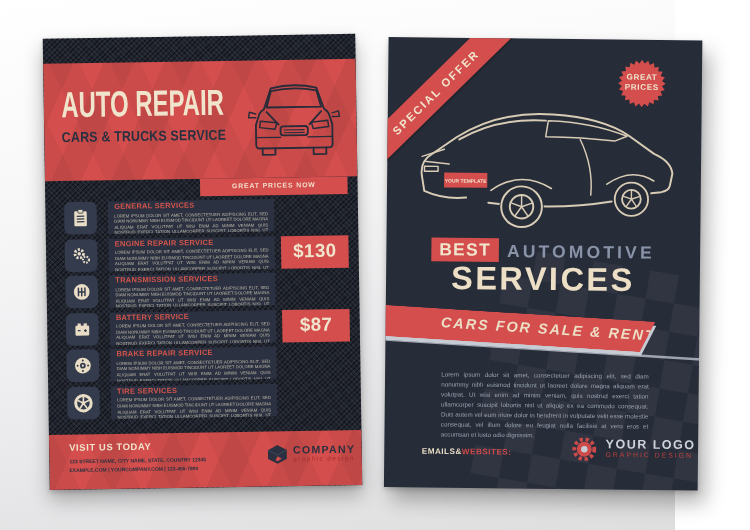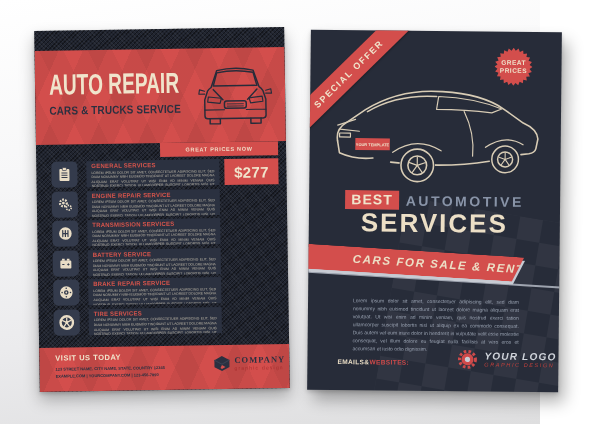--- a/index.html
+++ b/index.html
@@ -37,21 +37,21 @@
   .svc-name{color:#d4544b;font-size:6px;font-weight:bold;letter-spacing:.2px;white-space:nowrap;}
   .svc-desc{color:rgba(233,223,198,.72);font-size:3.4px;line-height:1.35;margin-top:1.5px;
     text-transform:uppercase;text-align:justify;}
   .svc-price{flex:1;background:#d34e4c;display:flex;align-items:center;justify-content:center;
     color:#f0e4cc;font-weight:bold;font-size:15px;letter-spacing:.3px;}
   .lf-footer{position:absolute;left:0;right:0;top:317px;bottom:0;}
   .lf-visit{position:absolute;left:16px;top:6px;font-size:7.5px;font-weight:bold;color:#f0e4cc;letter-spacing:.5px;}
   .lf-addr{position:absolute;left:16px;top:19px;font-size:4px;font-weight:bold;color:#2b3040;line-height:1.7;}
   .lf-logo{position:absolute;left:174px;top:10px;display:flex;align-items:center;}
   .lf-logo-text{margin-left:4px;}
-  .lf-company{font-size:8.5px;font-weight:bold;color:#2b3040;letter-spacing:1px;line-height:1;font-family:Liberation Serif, serif;}
+  .lf-company{font-size:8.5px;font-weight:bold;color:#2b3040;letter-spacing:1px;line-height:1;}
   .lf-tagline{font-size:5px;color:#a62e2e;letter-spacing:1.2px;line-height:1;margin-top:1px;}
 
   
   .flyer-right{left:309px;top:31px;width:251px;height:360px;transform:rotate(0.6deg);
     background:#272c39;
     box-shadow:6px 10px 16px rgba(0,0,0,.30), 0 2px 4px rgba(0,0,0,.18);}
   .checker{position:absolute;right:-20px;bottom:-20px;width:190px;height:200px;opacity:.045;
     background-image:conic-gradient(#ffffff 25%, transparent 0 50%, #ffffff 0 75%, transparent 0);
     background-size:46px 46px;transform:rotate(9deg);}
   .ribbon{position:absolute;left:-37px;top:32px;width:150px;height:23px;background:#d34e4c;
@@ -78,21 +78,21 @@
   .band{position:absolute;left:-4px;top:214px;width:220px;height:25px;background:#d34e4c;
     transform:rotate(3deg);transform-origin:left top;
     clip-path:polygon(0 0,100% 0,95% 100%,0 100%);}
   .band-text{padding-left:49px;line-height:25px;font-size:11.5px;font-style:italic;font-weight:bold;
     color:#ecdfc6;letter-spacing:1.6px;white-space:nowrap;}
   .para{position:absolute;left:45px;top:266px;width:166px;font-size:5px;line-height:1.6;
     color:#98a1b0;text-align:justify;}
   .emails{position:absolute;left:30px;top:328px;font-size:6.5px;font-weight:bold;letter-spacing:.4px;}
   .em1{color:#e8dcc4;} .em2{color:#cf4a4a;}
   .logo-right{position:absolute;left:150px;top:318px;display:flex;align-items:center;}
-  .rl-text{margin-left:7px;font-style:italic;}
+  .rl-text{margin-left:7px;}
   .your-logo{font-size:10px;font-weight:bold;color:#cfd3da;letter-spacing:1.2px;line-height:1;}
   .logo-tag{font-size:5.5px;color:#c0403c;letter-spacing:1.6px;line-height:1;margin-top:1.5px;}
 </style>
 </head>
 <body>
 
 <div class="scene">
 
   <div class="flyer flyer-left">
 
@@ -125,35 +125,35 @@
           <svg width="16" height="16" viewBox="0 0 16 16">
             <rect x="3" y="2.5" width="10" height="12" rx="1" fill="#e9ddc6"></rect>
             <rect x="6" y="1" width="4" height="3" rx=".6" fill="#e9ddc6" stroke="#343b4c" stroke-width=".7"></rect>
             <path d="M5,6.5 H11 M5,8.7 H11 M5,10.9 H11" stroke="#343b4c" stroke-width="1"></path>
           </svg>
         </div>
         <div class="svc-body">
           <div class="svc-name">GENERAL SERVICES</div>
           <div class="svc-desc">Lorem ipsum dolor sit amet, consectetuer adipiscing elit, sed diam nonummy nibh euismod tincidunt ut laoreet dolore magna aliquam erat volutpat ut wisi enim ad minim veniam quis nostrud exerci tation ullamcorper suscipit lobortis nisl ut aliquip ex ea commodo</div>
         </div>
-        <div class="svc-price">$277</div>
       </div>
 
       <div class="svc-row">
         <div class="svc-icon">
           <svg width="16" height="16" viewBox="0 0 16 16">
             <circle cx="6.5" cy="6.5" r="3.4" fill="none" stroke="#e9ddc6" stroke-width="2.2" stroke-dasharray="1.7 1.2"></circle>
             <circle cx="6.5" cy="6.5" r="1.4" fill="#e9ddc6"></circle>
             <circle cx="11.8" cy="11.3" r="2.4" fill="none" stroke="#e9ddc6" stroke-width="1.7" stroke-dasharray="1.3 1"></circle>
           </svg>
         </div>
         <div class="svc-body">
           <div class="svc-name">ENGINE REPAIR SERVICE</div>
           <div class="svc-desc">Lorem ipsum dolor sit amet, consectetuer adipiscing elit, sed diam nonummy nibh euismod tincidunt ut laoreet dolore magna aliquam erat volutpat ut wisi enim ad minim veniam quis nostrud exerci tation ullamcorper suscipit lobortis nisl ut aliquip ex ea commodo</div>
         </div>
+        <div class="svc-price">$130</div>
       </div>
 
       <div class="svc-row">
         <div class="svc-icon">
           <svg width="16" height="16" viewBox="0 0 16 16">
             <circle cx="8" cy="8" r="6.3" fill="#e9ddc6"></circle>
             <path d="M5.4,5 V11 M8,5 V11 M10.6,5 V11 M5.4,8 H10.6" stroke="#343b4c" stroke-width="1.2" stroke-linecap="round"></path>
           </svg>
         </div>
         <div class="svc-body">
@@ -168,20 +168,21 @@
             <rect x="2.5" y="5" width="11" height="8" rx="1" fill="#e9ddc6"></rect>
             <rect x="4.3" y="3.2" width="2.6" height="2" fill="#e9ddc6"></rect>
             <rect x="9.1" y="3.2" width="2.6" height="2" fill="#e9ddc6"></rect>
             <path d="M4.4,9 h2.2 M9.4,9 h2.2 M10.5,7.9 v2.2" stroke="#343b4c" stroke-width="1"></path>
           </svg>
         </div>
         <div class="svc-body">
           <div class="svc-name">BATTERY SERVICE</div>
           <div class="svc-desc">Lorem ipsum dolor sit amet, consectetuer adipiscing elit, sed diam nonummy nibh euismod tincidunt ut laoreet dolore magna aliquam erat volutpat ut wisi enim ad minim veniam quis nostrud exerci tation ullamcorper suscipit lobortis nisl ut aliquip ex ea commodo</div>
         </div>
+        <div class="svc-price">$87</div>
       </div>
 
       <div class="svc-row">
         <div class="svc-icon">
           <svg width="16" height="16" viewBox="0 0 16 16">
             <circle cx="8" cy="8" r="6.3" fill="#e9ddc6"></circle>
             <circle cx="8" cy="8" r="2.3" fill="#343b4c"></circle>
             <circle cx="8" cy="8" r="0.9" fill="#e9ddc6"></circle>
             <g fill="#343b4c">
               <circle cx="8" cy="3.8" r=".8"></circle>

